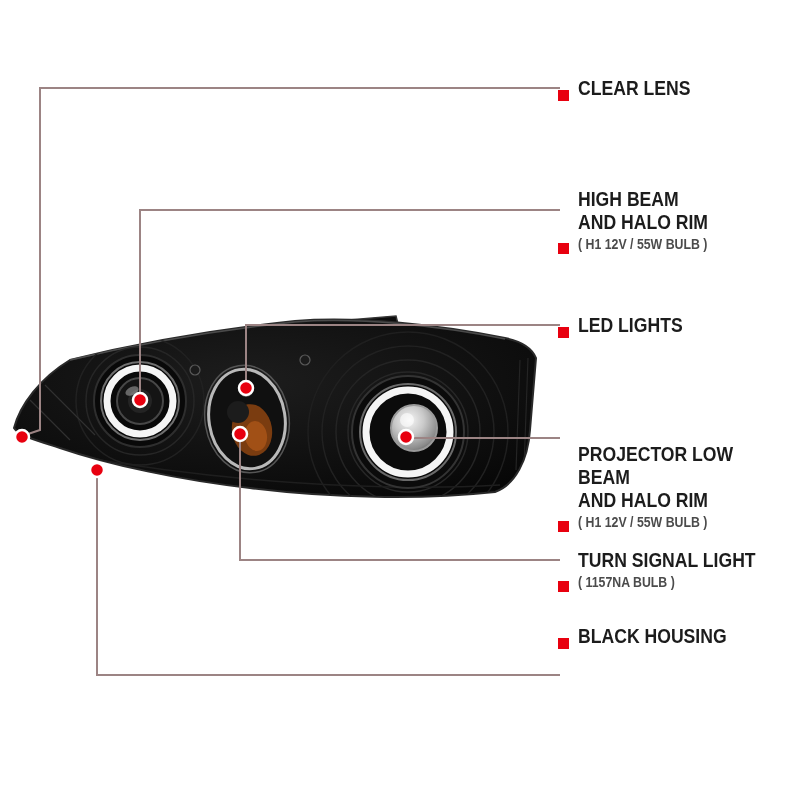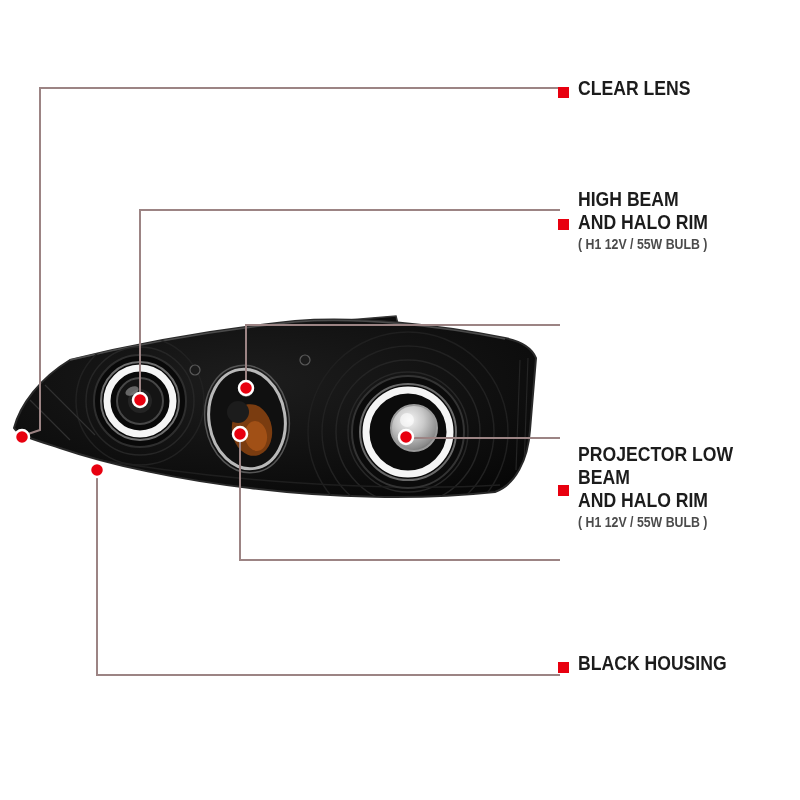--- a/index.html
+++ b/index.html
@@ -1,21 +1,21 @@
 <!DOCTYPE html>
 <html><head>
 <meta charset="utf-8">
 <style>
   html,body{margin:0;padding:0;background:#ffffff;}
   .stage{
     position:relative;width:800px;height:800px;background:#ffffff;overflow:hidden;
     font-family:"Liberation Sans", sans-serif;
   }
   .art{position:absolute;left:0;top:0;width:800px;height:800px;}
-  .callout{position:absolute;left:558px;display:flex;align-items:center;}
+  .callout{position:absolute;left:558px;display:flex;align-items:flex-end;}
   .bullet{
     width:11px;height:11px;background:#e8000f;flex:0 0 11px;
     margin-top:6px;margin-right:9px;
   }
   .callout-text{transform:scaleX(0.88);transform-origin:left top;}
   .label{
     font-size:20px;line-height:23px;font-weight:700;color:#1c1c1c;
     letter-spacing:0px;white-space:pre-line;
   }
   .sub{
@@ -122,32 +122,46 @@
 
   <div class="callout" style="top:188px">
     <span class="bullet"></span>
     <div class="callout-text">
       <div class="label">HIGH BEAM
 AND HALO RIM</div>
       <div class="sub">( H1 12V / 55W BULB )</div>
     </div>
   </div>
 
+  <div class="callout" style="top:314px">
+    <span class="bullet"></span>
+    <div class="callout-text">
+      <div class="label">LED LIGHTS</div>
+      <div class="sub"></div>
+    </div>
+  </div>
 
   <div class="callout" style="top:443px">
     <span class="bullet"></span>
     <div class="callout-text">
       <div class="label">PROJECTOR LOW BEAM
 AND HALO RIM</div>
       <div class="sub">( H1 12V / 55W BULB )</div>
     </div>
   </div>
 
+  <div class="callout" style="top:549px">
+    <span class="bullet"></span>
+    <div class="callout-text">
+      <div class="label">TURN SIGNAL LIGHT</div>
+      <div class="sub">( 1157NA BULB )</div>
+    </div>
+  </div>
 
-  <div class="callout" style="top:652px">
+  <div class="callout" style="top:625px">
     <span class="bullet"></span>
     <div class="callout-text">
       <div class="label">BLACK HOUSING</div>
       <div class="sub"></div>
     </div>
   </div>
 
 </div>
 
 </body></html>

